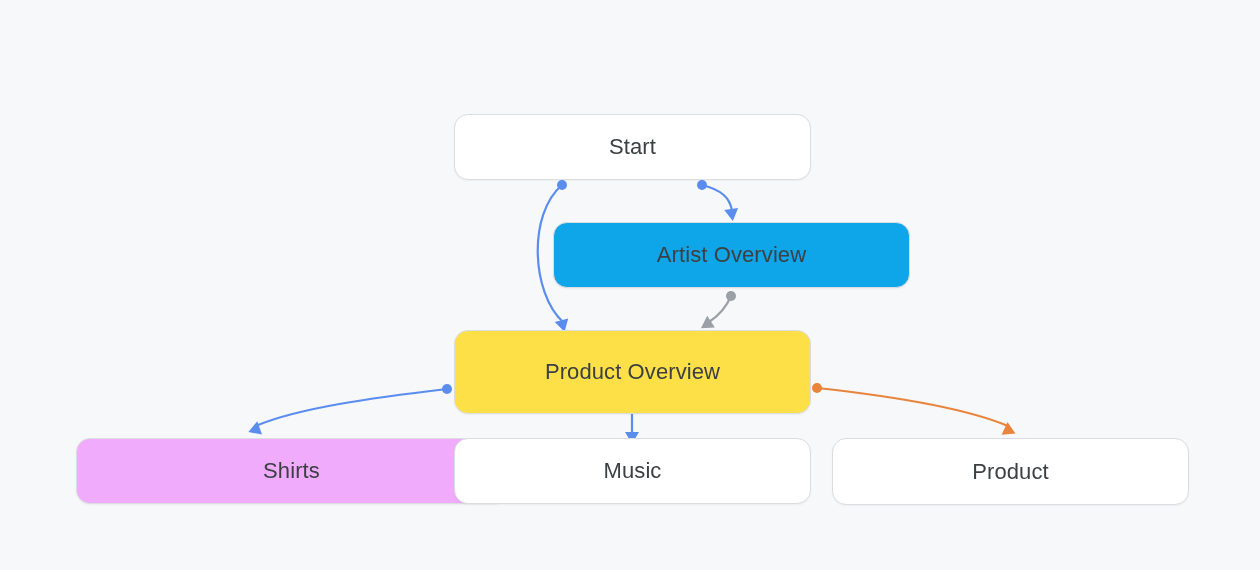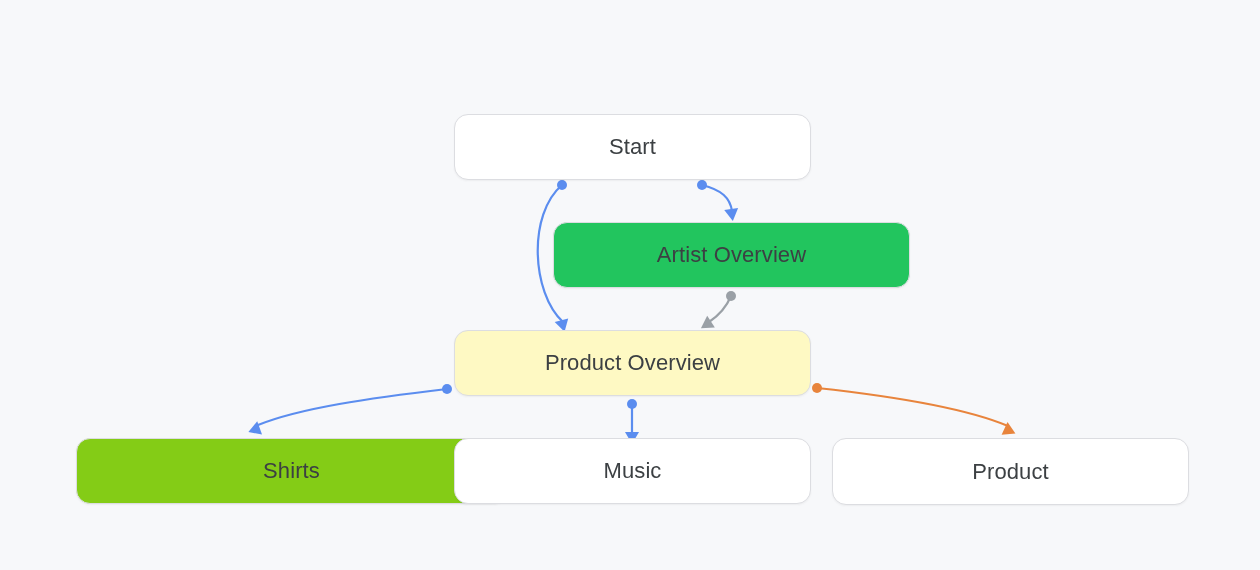--- a/index.html
+++ b/index.html
@@ -90,27 +90,27 @@
         <path class="edge-path" d="M 817 388 C 900 397 970 410 1008 426" stroke="#e8843c"></path>
         <circle cx="817" cy="388" r="5" fill="#e8843c"></circle>
         <polygon points="-7,-6 7,-6 0,6" fill="#e8843c" transform="translate(1010,431) rotate(-65)"></polygon>
       </g>
     </svg>
 
   <div id="node-layer">
       <div class="node" style="left: 454px; top: 114px; width: 357px; height: 66px; background: rgb(255, 255, 255); border-color: rgb(220, 221, 225);">
         <span class="node-label" style="color: rgb(60, 64, 67);">Start</span>
       </div>
-      <div class="node" style="left: 553px; top: 222px; width: 357px; height: 66px; background: #22c55e; border-color: rgb(220, 221, 225);">
+      <div class="node" style="left: 553px; top: 222px; width: 357px; height: 66px; background: #0ea5e9; border-color: rgb(220, 221, 225);">
         <span class="node-label" style="color: rgb(60, 64, 67);">Artist Overview</span>
       </div>
-      <div class="node" style="left: 454px; top: 330px; width: 357px; height: 66px; background: #fef9c3; border-color: rgb(220, 221, 225);">
+      <div class="node" style="left: 454px; top: 330px; width: 357px; height: 84px; background: #fde047; border-color: rgb(220, 221, 225);">
         <span class="node-label" style="color: rgb(60, 64, 67);">Product Overview</span>
       </div>
-      <div class="node" style="left: 76px; top: 438px; width: 431px; height: 66px; background: #84cc16; border-color: rgb(220, 221, 225);">
+      <div class="node" style="left: 76px; top: 438px; width: 431px; height: 66px; background: #f0abfc; border-color: rgb(220, 221, 225);">
         <span class="node-label" style="color: rgb(60, 64, 67);">Shirts</span>
       </div>
       <div class="node" style="left: 454px; top: 438px; width: 357px; height: 66px; background: rgb(255, 255, 255); border-color: rgb(220, 221, 225); text-align: center;">
         <span class="node-label" style="color: rgb(60, 64, 67);">Music</span>
       </div>
       <div class="node" style="left: 832px; top: 438px; width: 357px; height: 67px; background: rgb(255, 255, 255); border-color: rgb(220, 221, 225);">
         <span class="node-label" style="color: rgb(60, 64, 67);">Product</span>
       </div>
     </div>
 

